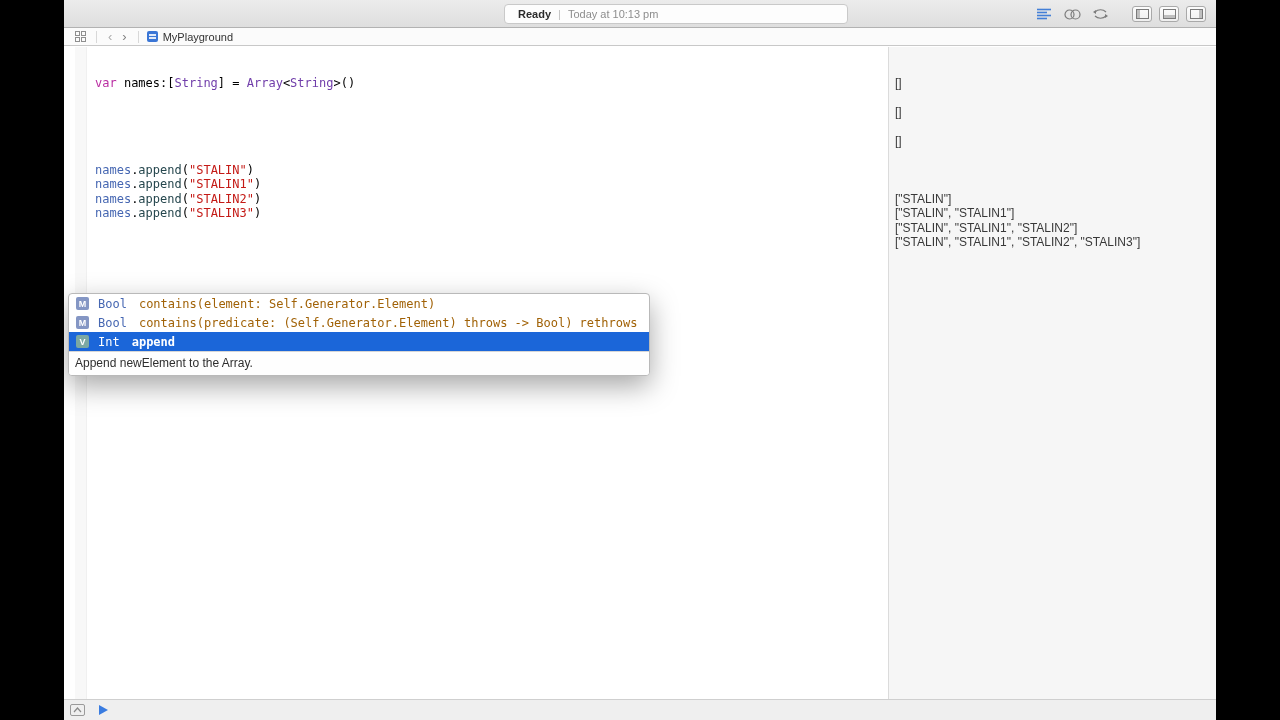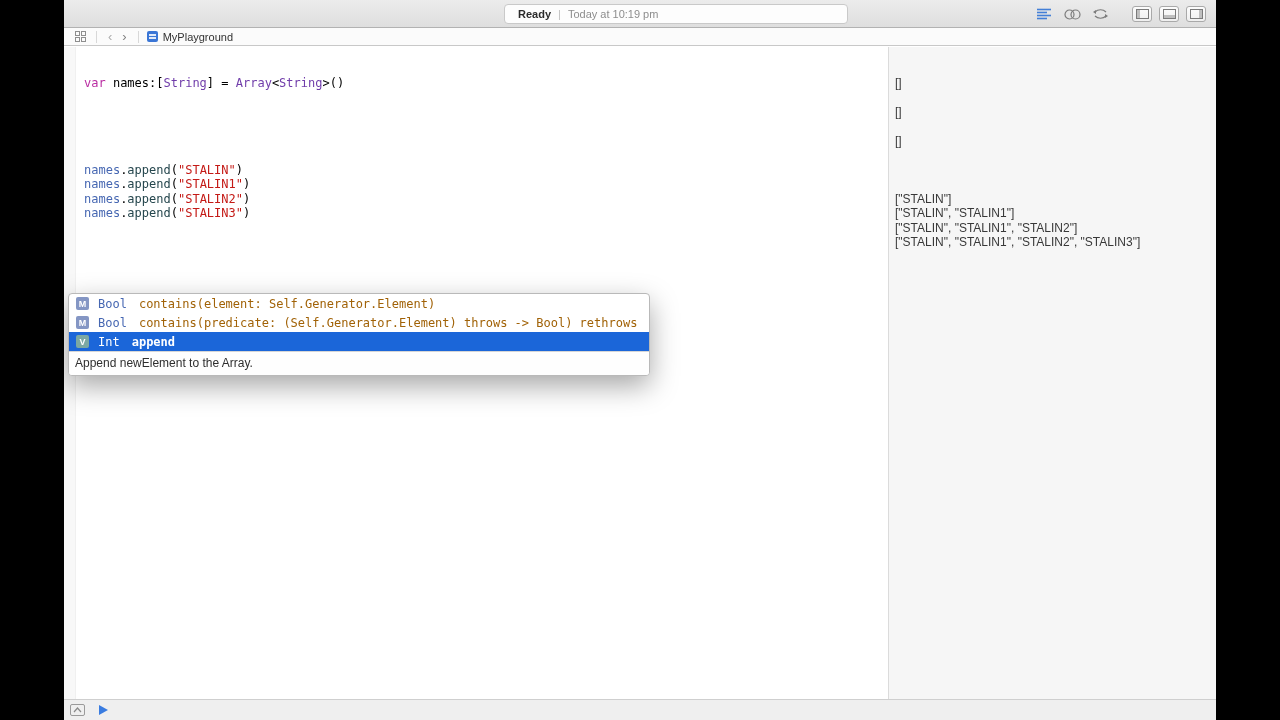--- a/index.html
+++ b/index.html
@@ -34,21 +34,21 @@
   .jb-back { color:#ADADAD; }
   .jb-fwd { color:#7f7f7f; }
   .file-badge { width:11px; height:11px; border-radius:2px; background:#3B76D6; margin:0 5px 0 2px;
                 position:relative; }
   .file-badge:after { content:""; position:absolute; left:2px; top:3px; width:7px; height:2px;
                       background:rgba(255,255,255,.85); box-shadow:0 3px 0 rgba(255,255,255,.85); }
   .jb-file { color:#333; }
 
   
   .main { position:absolute; top:47px; bottom:21px; left:0; width:1152px; background:#fff; }
-  .editor { position:absolute; left:0; top:0; bottom:0; width:824px; background:#fff; }
+  .editor { position:absolute; left:11px; top:0; bottom:0; width:824px; background:#fff; }
   .gutter { position:absolute; left:0; top:0; bottom:0; width:12px; background:#F8F8F8;
             border-right:1px solid #F0F0F0; }
   .code-lines { position:absolute; left:0; top:14px; right:0;
                 font-family:"DejaVu Sans Mono", monospace; font-size:12px; }
   .code-line { height:14.5px; line-height:14.5px; padding-left:20px; white-space:pre; }
   .seg-keyword { color:var(--c-keyword); }
   .seg-type { color:var(--c-type); }
   .seg-variable { color:var(--c-variable); }
   .seg-method { color:var(--c-method); }
   .seg-string { color:var(--c-string); }
@@ -93,21 +93,21 @@
 </head>
 <body>
 
 <div class="stage">
   <div class="content">
 
     <div class="toolbar">
       <div class="status-box">
         <span class="status-ready">Ready</span>
         <span class="status-div">|</span>
-        <span class="status-msg">Today at 10:19 pm</span>
+        <span class="status-msg">Today at 10:13 pm</span>
       </div>
       <div class="toolbar-right">
         <span class="ed-icon">
           <svg width="16" height="12" viewBox="0 0 16 12">
             <g stroke="#437FD7" stroke-width="1.6">
               <line x1="1" y1="1.5" x2="15" y2="1.5"></line>
               <line x1="1" y1="4.5" x2="11" y2="4.5"></line>
               <line x1="1" y1="7.5" x2="15" y2="7.5"></line>
               <line x1="1" y1="10.5" x2="11" y2="10.5"></line>
             </g>

